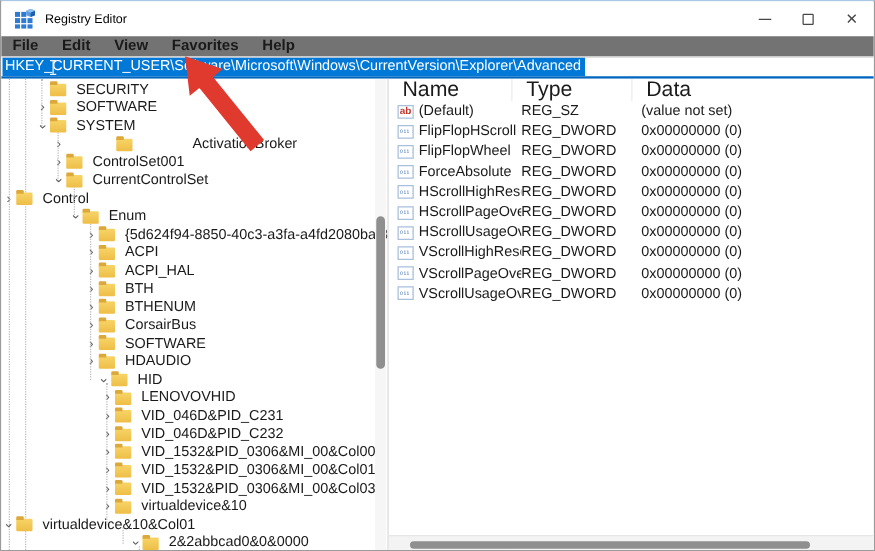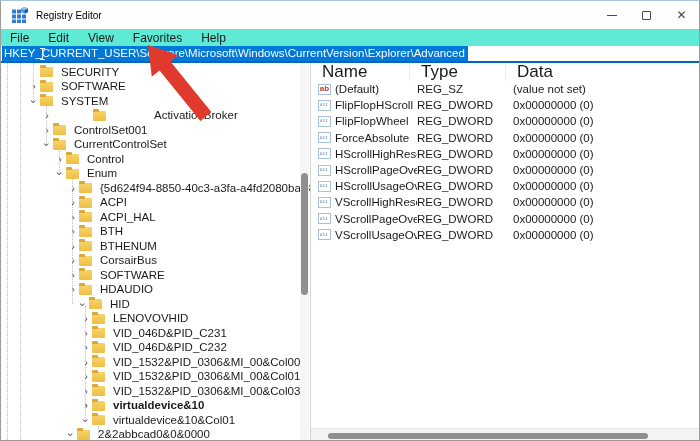--- a/index.html
+++ b/index.html
@@ -12,21 +12,21 @@
   
   .titlebar { height:28px; display:flex; align-items:center; background:#fff; }
   .app-icon { width:16px; height:16px; margin-left:11px; flex:0 0 auto; }
   .title-text { font-size:10px; margin-left:8px; color:#000; white-space:nowrap; }
   .caption-buttons { margin-left:auto; display:flex; height:100%; }
   .cap-btn { width:35px; height:100%; display:flex; align-items:center; justify-content:center; }
   .glyph-min { width:10px; height:0; border-top:1px solid #474747; }
   .glyph-max { width:9px; height:9px; border:1px solid #474747; border-radius:1px; }
   .glyph-close { font-size:12px; color:#474747; line-height:1; }
   
-  .menubar { height:16px; display:flex; align-items:flex-end; padding-left:9px; background:#5eead4; }
+  .menubar { height:16px; display:flex; align-items:flex-start; padding-left:9px; background:#737373;font-weight:bold; }
   .menu-item { font-size:12px; margin-right:19px; white-space:nowrap; color:#1a1a1a; }
   
   .addressbar {
     position:relative; height:18px; background:#fff;
     border-top:1px solid #bfbfbf; border-bottom:2px solid #0067c0;
     display:flex; align-items:center; overflow:hidden;
   }
   .addr-selection {
     margin-left:1px; background:#0078d7; color:#fff; font-size:11.5px;
     padding:1px 3px 2px 2px; white-space:nowrap;
@@ -170,21 +170,21 @@
     <span class="folder-icon"></span>
     <span class="tree-label">ControlSet001</span>
   </div>
 
   <div class="tree-row" style="padding-left: 40px;">
     <span class="chev expanded"></span>
     <span class="folder-icon"></span>
     <span class="tree-label">CurrentControlSet</span>
   </div>
 
-  <div class="tree-row" style="padding-left: 53px; align-items: center;">
+  <div class="tree-row" style=" align-items: center;">
     <span class="chev collapsed"></span>
     <span class="folder-icon"></span>
     <span class="tree-label">Control</span>
   </div>
 
   <div class="tree-row" style="padding-left: 53px;">
     <span class="chev expanded"></span>
     <span class="folder-icon"></span>
     <span class="tree-label">Enum</span>
   </div>
@@ -272,33 +272,33 @@
     <span class="folder-icon"></span>
     <span class="tree-label">VID_1532&amp;PID_0306&amp;MI_00&amp;Col01</span>
   </div>
 
   <div class="tree-row" style="padding-left: 79px;">
     <span class="chev collapsed"></span>
     <span class="folder-icon"></span>
     <span class="tree-label">VID_1532&amp;PID_0306&amp;MI_00&amp;Col03</span>
   </div>
 
-  <div class="tree-row" style="padding-left: 79px; font-weight: bold;">
+  <div class="tree-row" style="padding-left: 79px;">
     <span class="chev collapsed"></span>
     <span class="folder-icon"></span>
     <span class="tree-label">virtualdevice&amp;10</span>
   </div>
 
-  <div class="tree-row" style="padding-left: 79px;">
+  <div class="tree-row" style="">
     <span class="chev expanded"></span>
     <span class="folder-icon"></span>
     <span class="tree-label">virtualdevice&amp;10&amp;Col01</span>
   </div>
 
-  <div class="tree-row" style="padding-left: 64px; align-items: center;">
+  <div class="tree-row" style="padding-left: 101px; align-items: center;">
     <span class="chev expanded"></span>
     <span class="folder-icon"></span>
     <span class="tree-label">2&amp;2abbcad0&amp;0&amp;0000</span>
   </div>
 
 </div>
 
       <div class="vscroll">
         <div class="vthumb"></div>
       </div>

